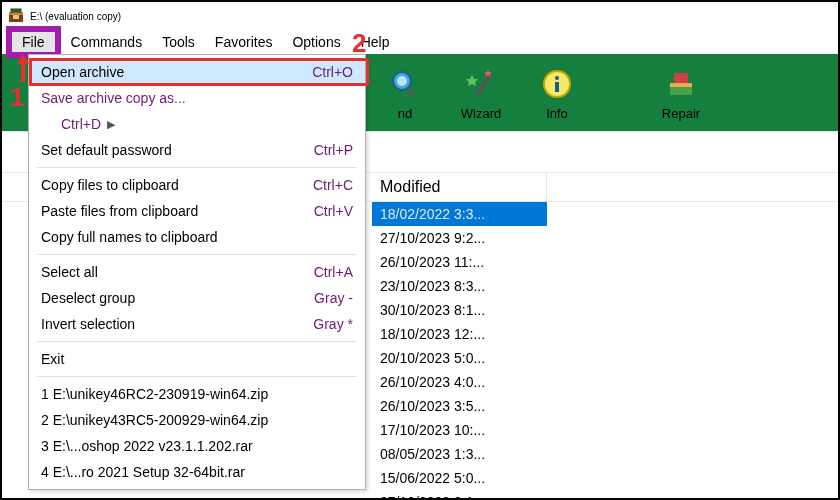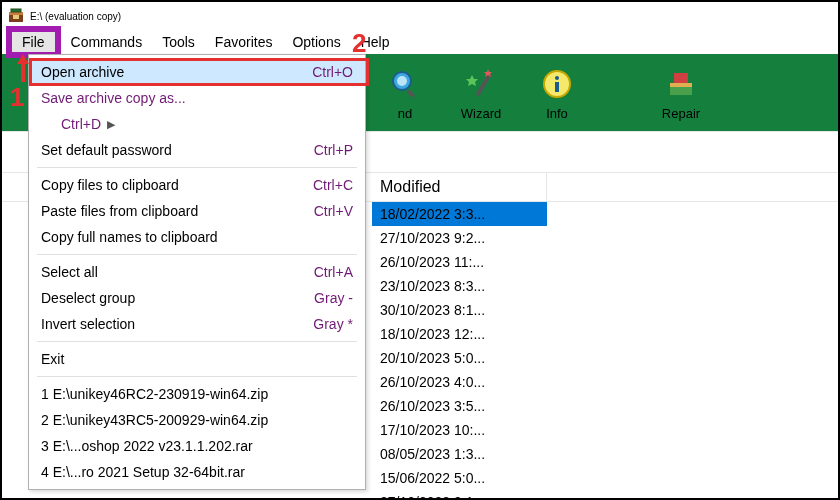--- a/index.html
+++ b/index.html
@@ -95,21 +95,21 @@
     height: 24px;
   }
   .list-row .cell-modified {
     width: 175px; margin-left: 370px;
     padding: 0 8px;
     white-space: nowrap;
     overflow: hidden;
   }
   .list-row.selected .cell-modified {
     background: #0078d7;
-    color: #000000;
+    color: #e5e5e5;
   }
 
   
   .dropdown {
     position: absolute;
     top: 52px; left: 26px;
     width: 338px;
     background: #fff;
     border: 1px solid #b0b0b0;
     box-shadow: 2px 2px 4px rgba(0,0,0,.15);

